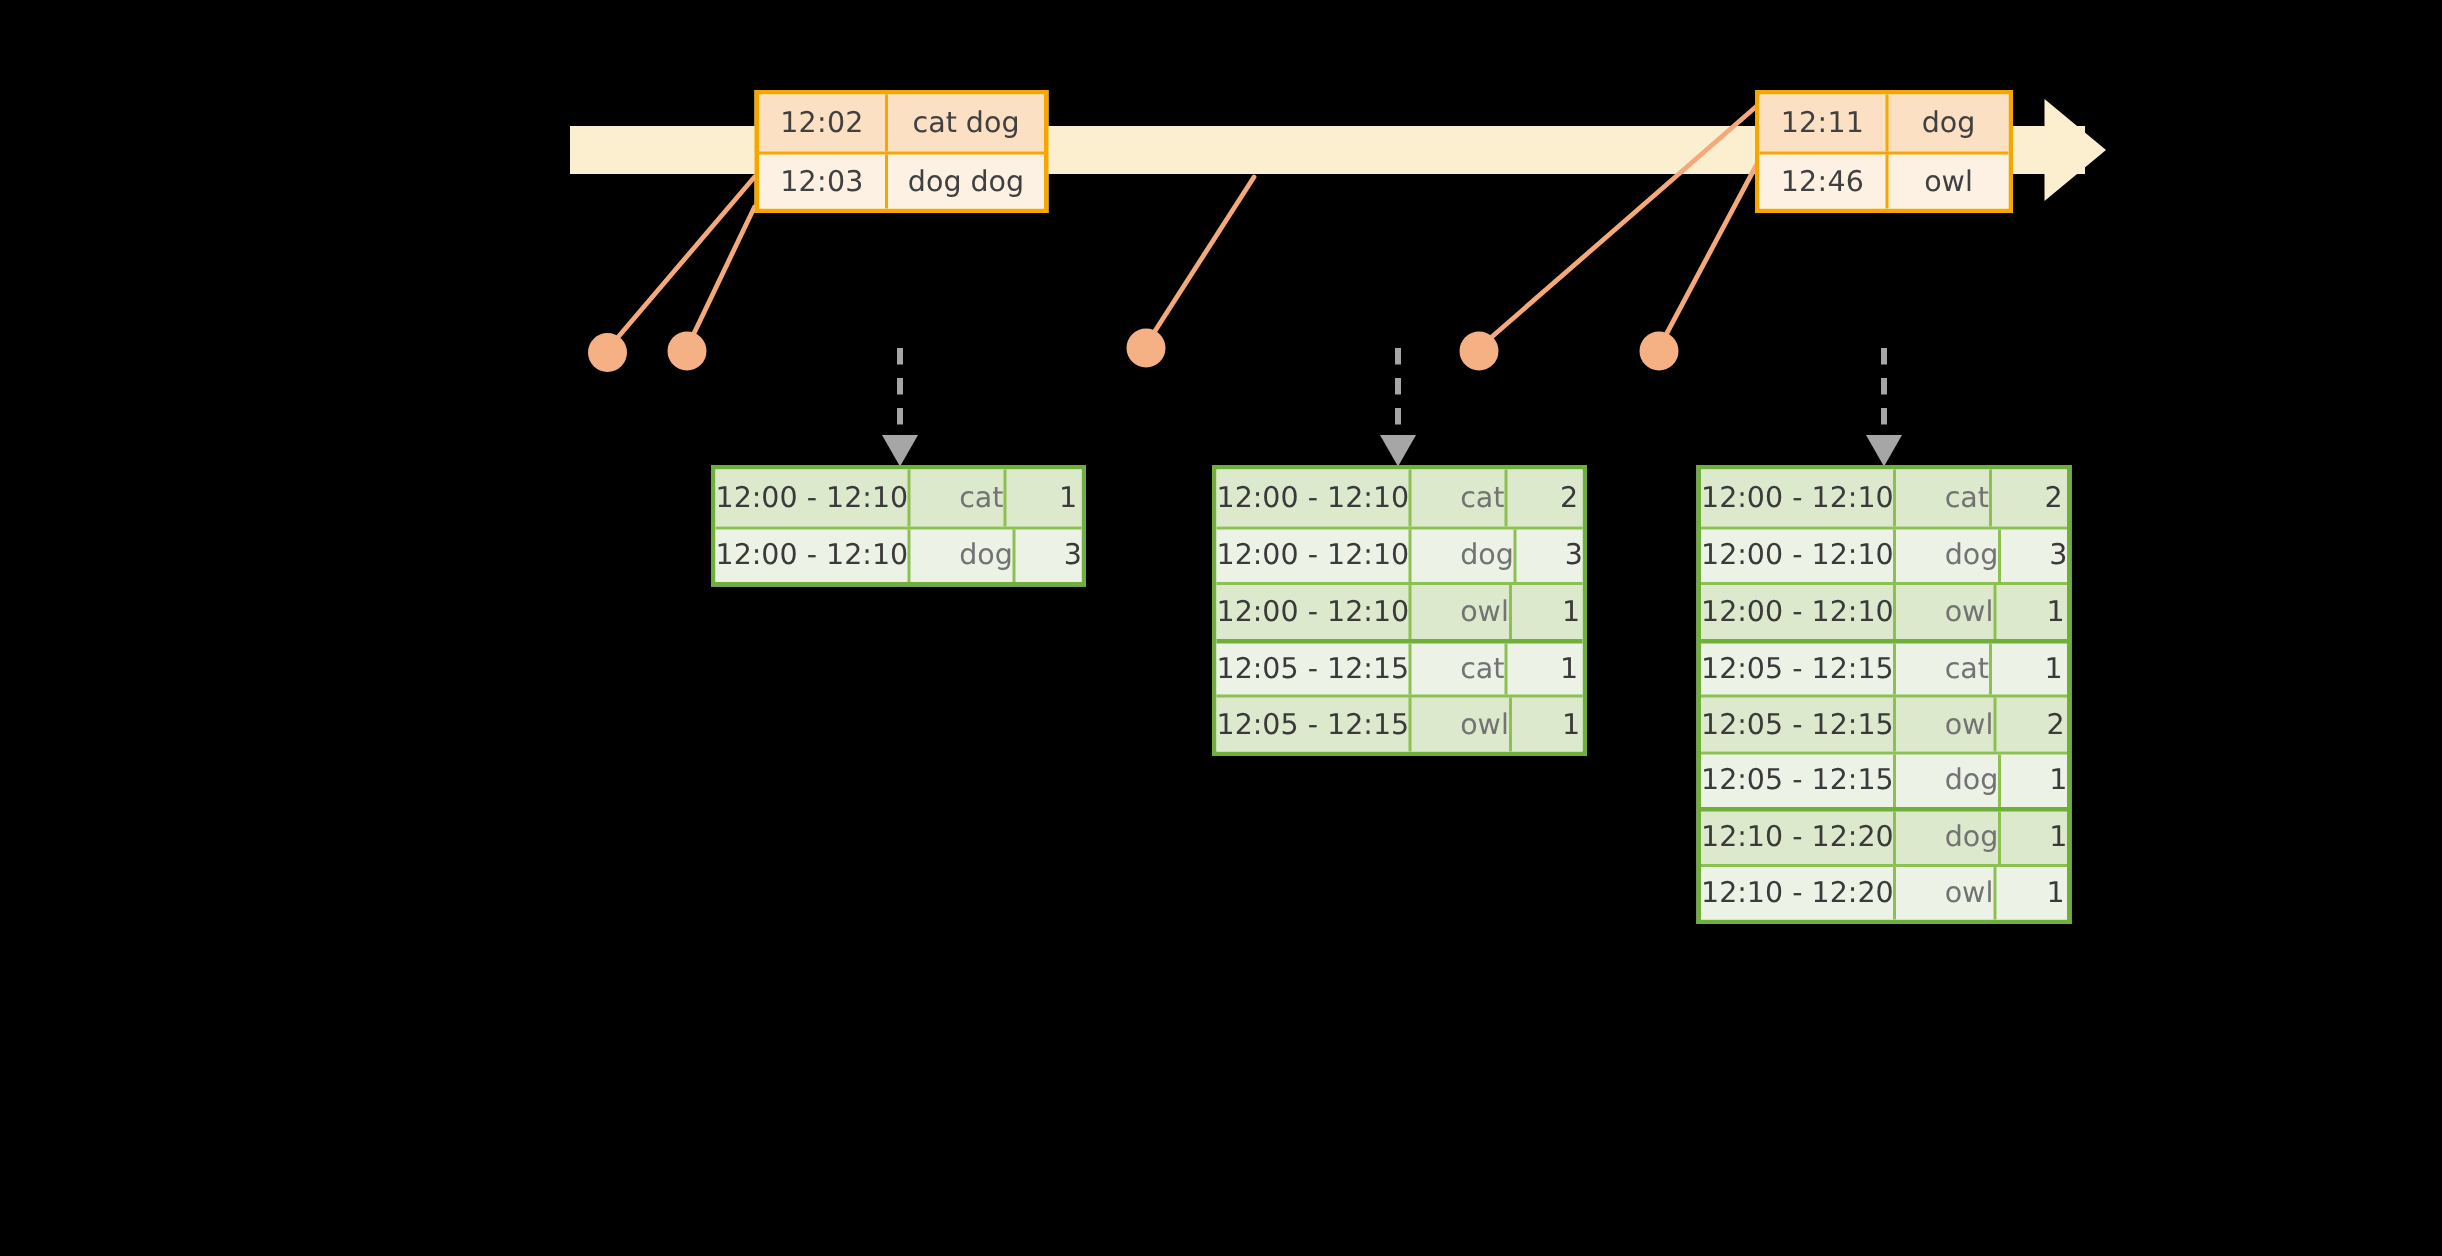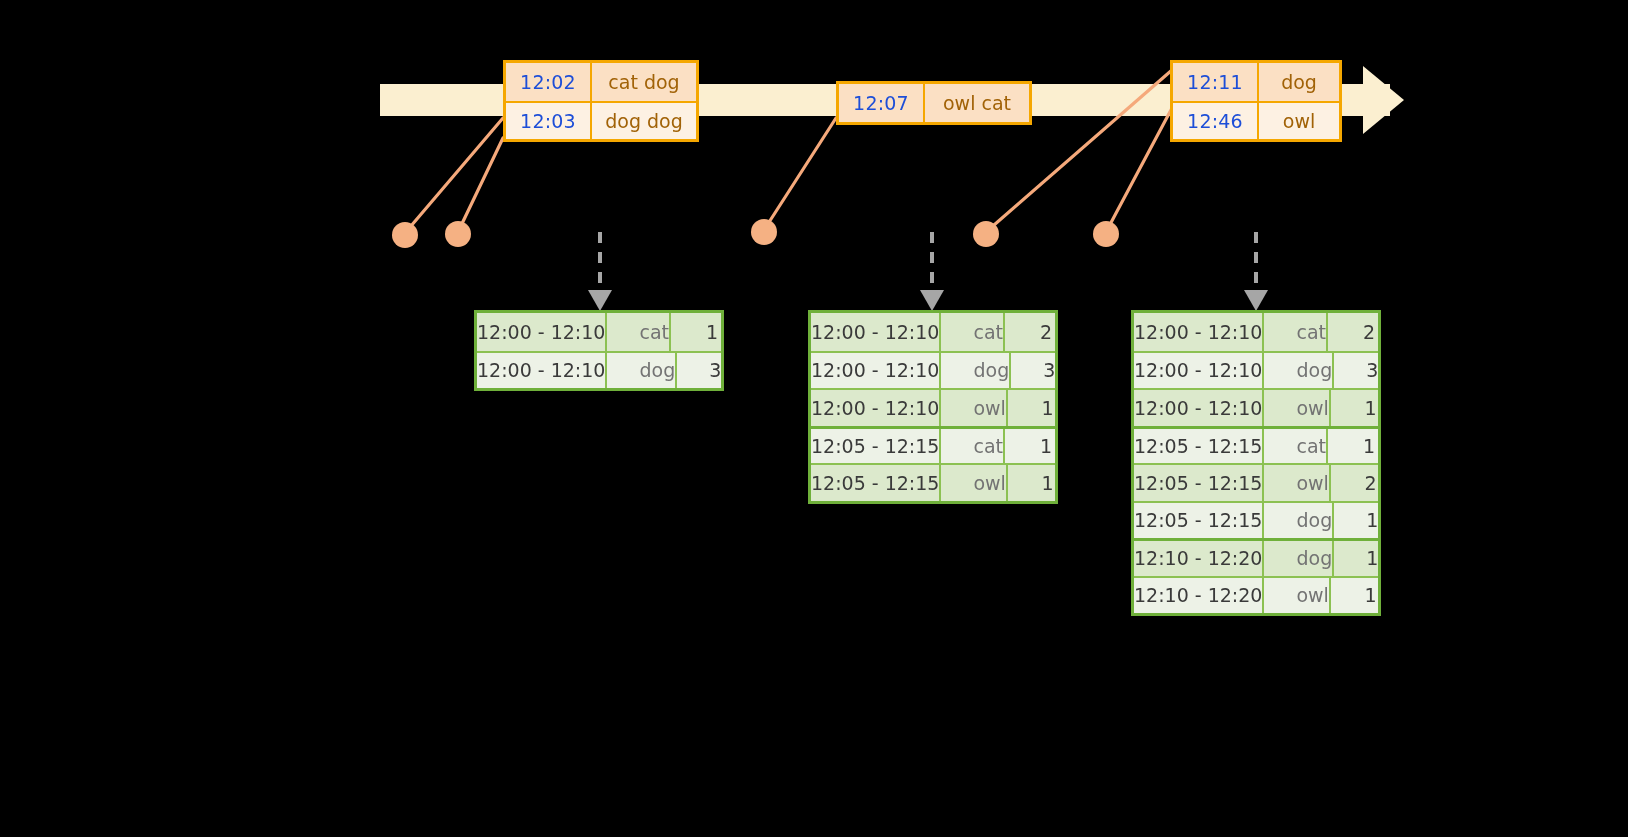--- a/index.html
+++ b/index.html
@@ -42,30 +42,30 @@
   .event-row.shade-a { background: #FBE0C4; }
   .event-row.shade-b { background: #FDF1E3; }
   .ev-time {
     width: 86px;
     box-sizing: border-box;
     border-right: 2px solid #F5A700;
     display: flex;
     align-items: center;
     justify-content: center;
     font-size: 19px;
-    color: #1d4ed8;
+    color: #404040;
     letter-spacing: 0.2px;
   }
   .ev-words {
     flex: 1;
     display: flex;
     align-items: center;
     justify-content: center;
     font-size: 19px;
-    color: #a16207;
+    color: #404040;
     padding: 0 12px;
     white-space: nowrap;
   }
 
   
   .result-table {
     position: absolute;
     border: 3px solid #6FB03A;
     box-sizing: border-box;
     background: #FFFFFF;
@@ -162,26 +162,20 @@
     <div class="event-row shade-a">
       <div class="ev-time">12:02</div>
       <div class="ev-words">cat dog</div>
     </div>
     <div class="event-row shade-b">
       <div class="ev-time">12:03</div>
       <div class="ev-words">dog dog</div>
     </div>
   </div>
 
-  <div class="event-box" id="ev2" style="left:836px; top:81px; width:196px;">
-    <div class="event-row shade-a">
-      <div class="ev-time">12:07</div>
-      <div class="ev-words">owl cat</div>
-    </div>
-  </div>
 
   <div class="event-box" id="ev3" style="left:1170px; top:60px; width:172px;">
     <div class="event-row shade-a">
       <div class="ev-time">12:11</div>
       <div class="ev-words">dog</div>
     </div>
     <div class="event-row shade-b">
       <div class="ev-time">12:46</div>
       <div class="ev-words">owl</div>
     </div>

